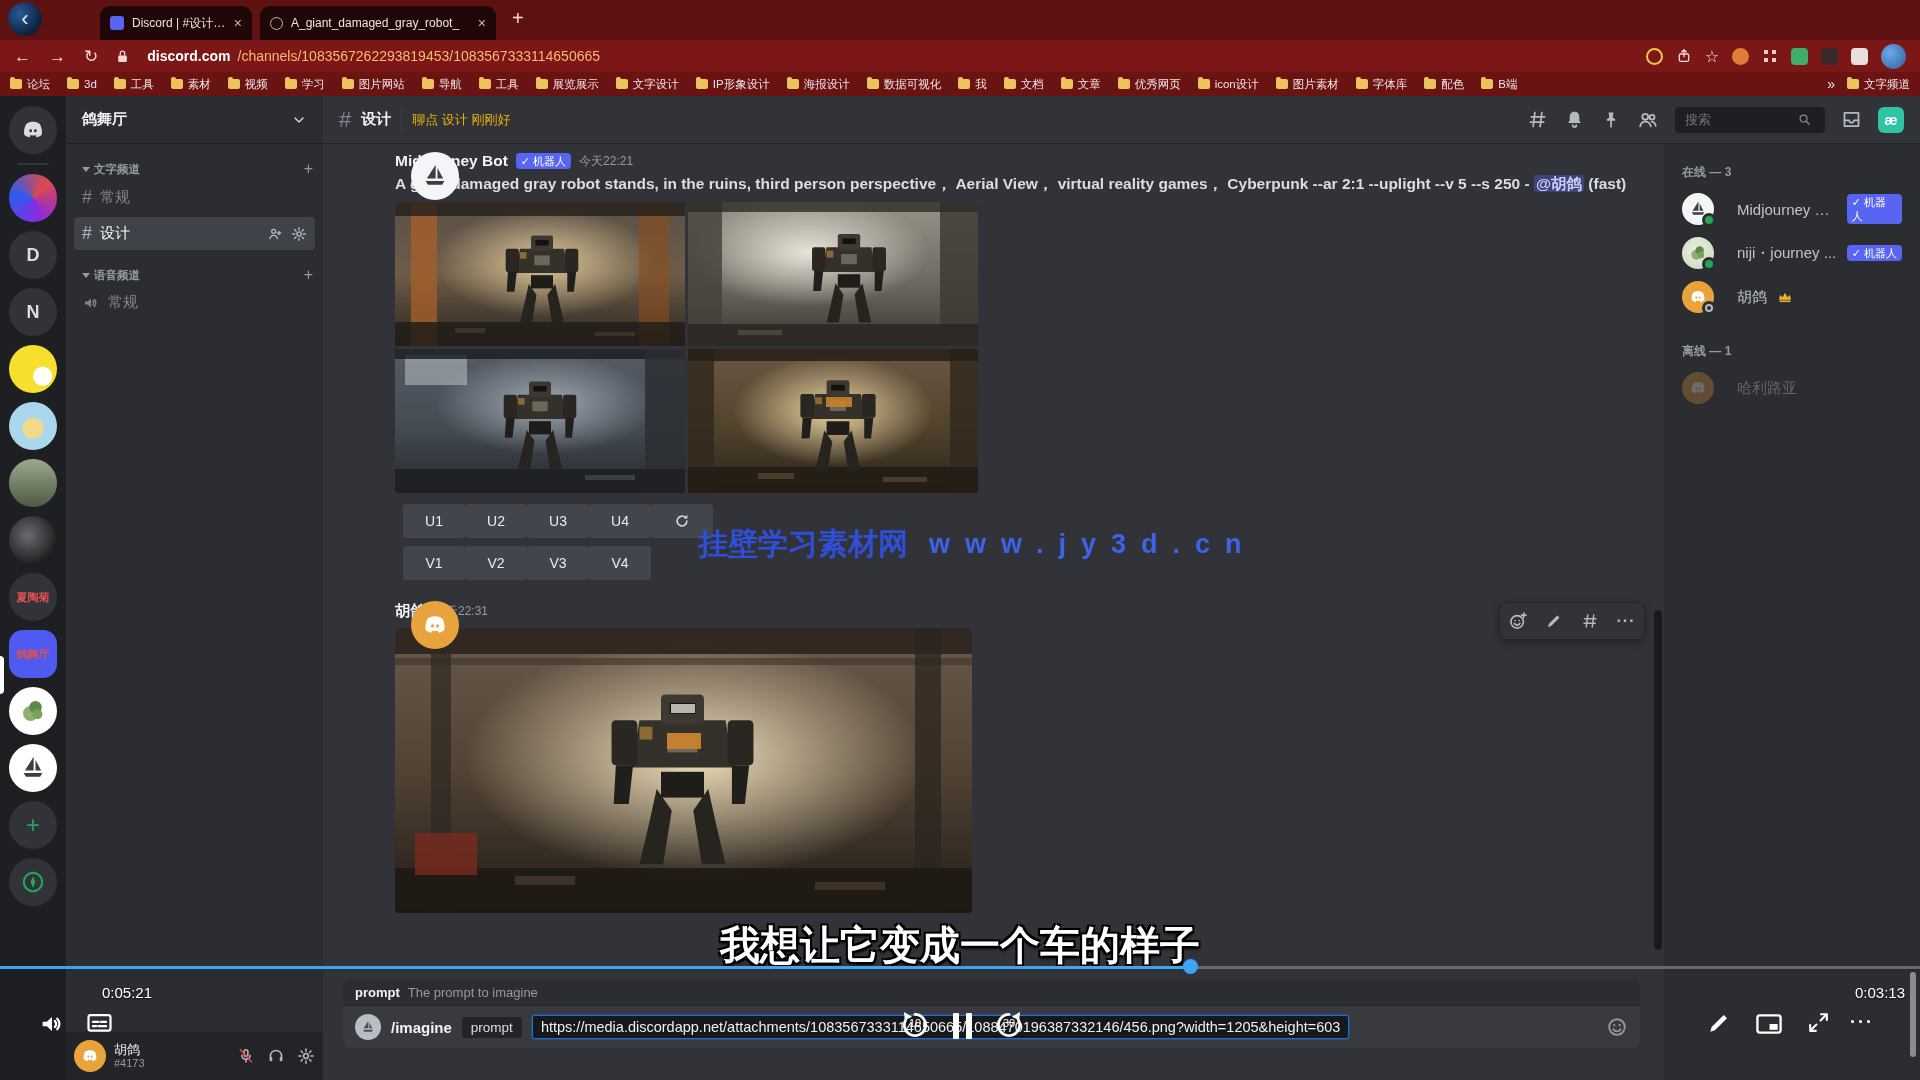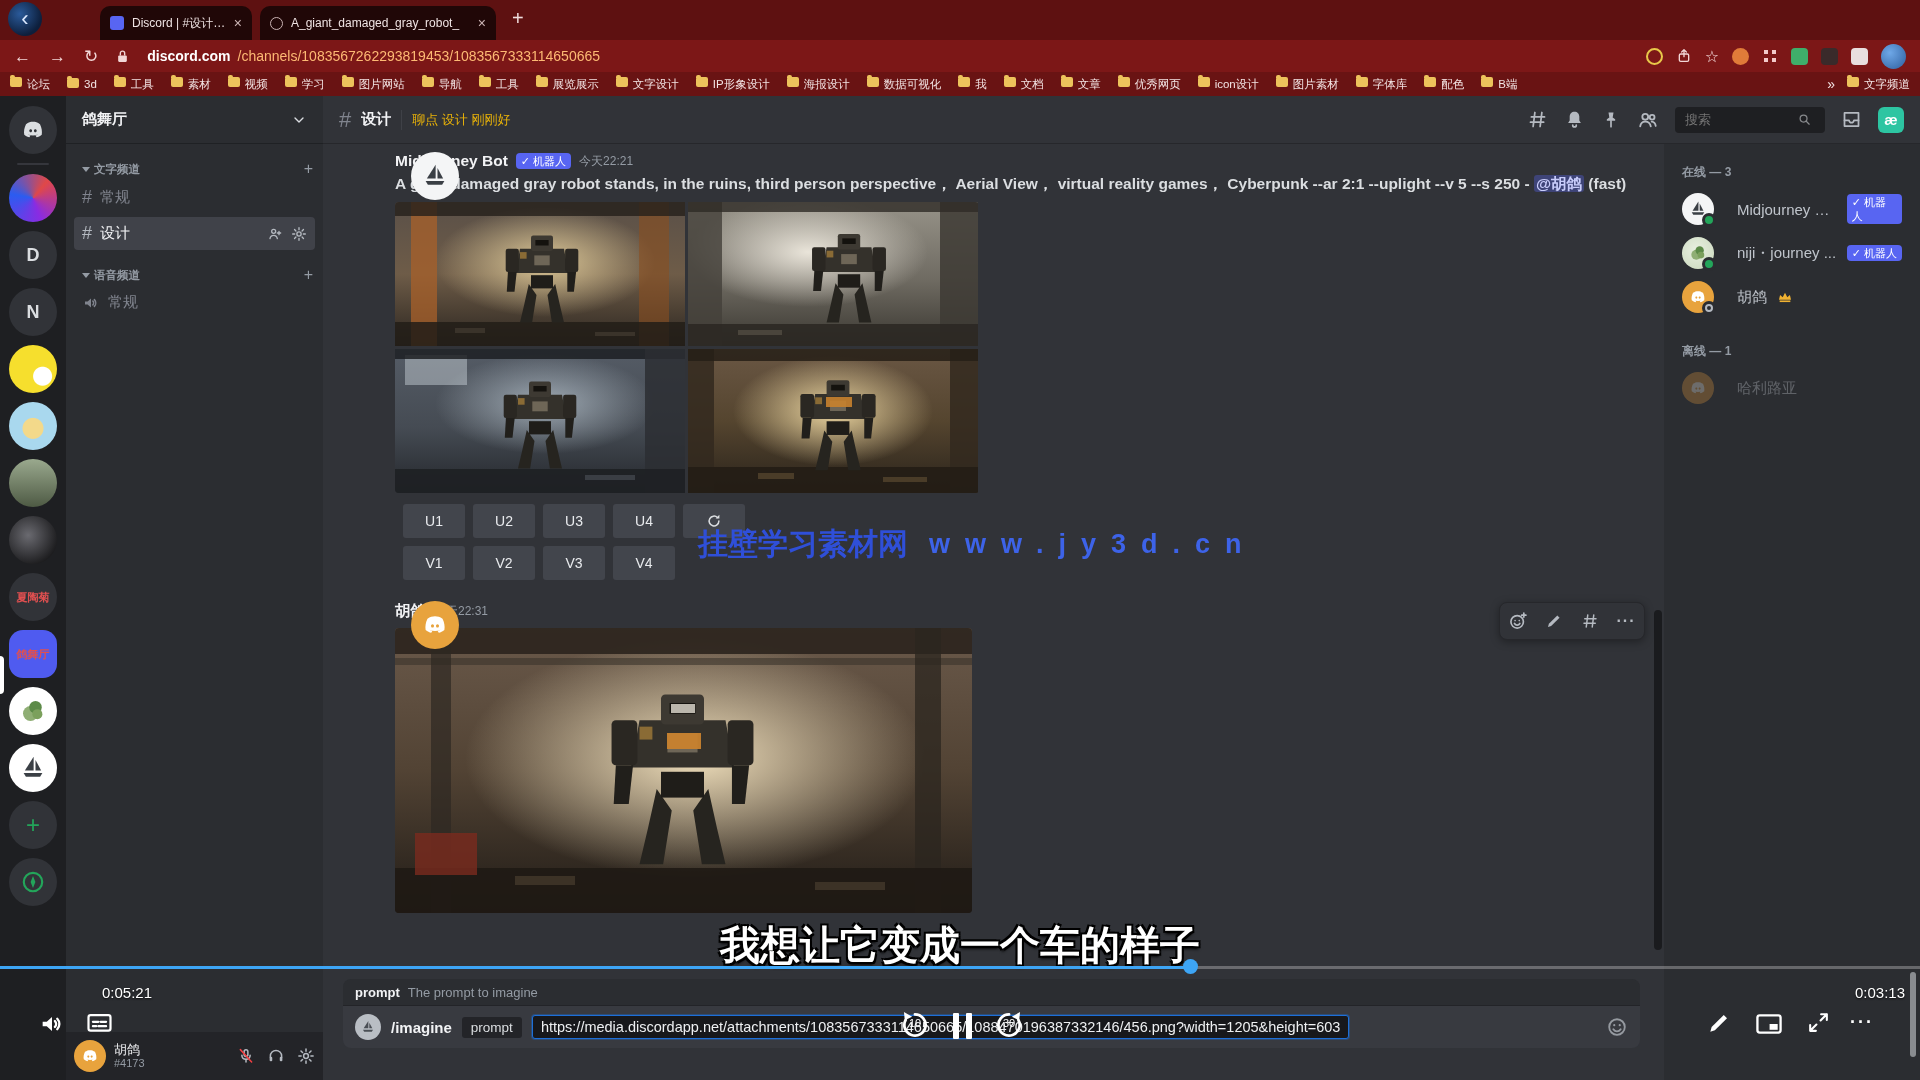--- a/index.html
+++ b/index.html
@@ -31,21 +31,21 @@
       radial-gradient(circle 2.5px at 4px 4px,#f3caca 95%,transparent),
       radial-gradient(circle 2.5px at 12px 4px,#f3caca 95%,transparent),
       radial-gradient(circle 2.5px at 4px 12px,#f3caca 95%,transparent),
       radial-gradient(circle 2.5px at 12px 12px,#f3caca 95%,transparent);}
   .tb-green{width:17px;height:17px;border-radius:4px;background:#3fae6a;}
   .tb-dark{width:17px;height:17px;border-radius:4px;background:#3a2a2a;}
   .tb-light{width:17px;height:17px;border-radius:4px;background:#e9dede;}
   .tb-avatar{width:25px;height:25px;border-radius:50%;background:radial-gradient(circle at 35% 35%,#6fa8e8,#2d5f9e);}
   #bookmarks{position:absolute;top:72px;left:0;right:0;height:24px;background:#691313;display:flex;align-items:center;
       padding:0 10px;box-sizing:border-box;gap:17px;color:#f3e4e4;font-size:11.5px;white-space:nowrap;overflow:hidden;}
-  .bm{display:flex;gap:5px;flex:none;}
+  .bm{display:flex;align-items:center;gap:5px;flex:none;}
   .bm-ico{width:12px;height:10px;background:#edc35c;border-radius:2px 2px 2px 2px;position:relative;flex:none;}
   .bm-ico::before{content:"";position:absolute;top:-2px;left:0;width:5px;height:3px;background:#edc35c;border-radius:2px 2px 0 0;}
   #bm-right{margin-left:auto;display:flex;align-items:center;gap:12px;flex:none;}
   
   #discord{position:absolute;top:96px;left:0;right:0;bottom:0;background:#313338;}
   #rail{position:absolute;top:0;bottom:0;left:0;width:66px;background:#1e1f22;display:flex;flex-direction:column;
       align-items:center;padding-top:10px;gap:9px;}
   .rail-it{width:48px;height:48px;border-radius:50%;flex:none;display:flex;align-items:center;justify-content:center;
       font-size:18px;color:#dbdee1;background:#313338;overflow:hidden;}
   .rail-sep{width:32px;height:2px;background:#35363c;border-radius:1px;flex:none;}
@@ -95,21 +95,21 @@
   .av-orange{background:#e8a33d;}
   .mhead{display:flex;align-items:center;gap:8px;}
   .mname{color:#f2f3f5;font-weight:600;font-size:15.5px;}
   .botbadge{background:#5865f2;color:#fff;font-size:11px;border-radius:4px;padding:1px 5px;line-height:14px;}
   .mtime{color:#949ba4;font-size:12px;}
   .mtext{margin-top:3px;color:#dbdee1;font-size:15.5px;font-weight:700;line-height:1.38;max-width:1250px;}
   .mention{background:rgba(88,101,242,.35);color:#c9cdfb;border-radius:3px;padding:0 2px;}
   .imgrid{margin-top:8px;width:584px;display:grid;grid-template-columns:290px 290px;grid-template-rows:144px 144px;
       gap:3px;border-radius:4px;overflow:hidden;}
   .bigimg{margin-top:6px;width:577px;height:285px;border-radius:4px;overflow:hidden;}
-  .btnrow{margin-top:11px;margin-left:8px;display:flex;gap:8px;}
+  .btnrow{margin-top:11px;margin-left:8px;display:flex;gap:0;}
   .btnrow + .btnrow{margin-top:8px;}
   .dbtn{width:62px;height:34px;border-radius:3px;background:#42454c;color:#e9ebee;font-size:14px;border:none;
       display:flex;align-items:center;justify-content:center;font-family:"Liberation Sans",sans-serif;}
   #msg2{margin-top:17px;position:relative;}
   #hover-toolbar{position:absolute;left:1176px;top:458px;background:#313338;border:1px solid #26272b;border-radius:8px;
       display:flex;box-shadow:0 2px 8px rgba(0,0,0,.35);z-index:12;}
   .ht-cell{width:36px;height:36px;display:flex;align-items:center;justify-content:center;color:#b5bac1;}
   .ht-more{font-size:16px;font-weight:bold;letter-spacing:1px;color:#b5bac1;}
   #chat-scroll{position:absolute;right:2px;top:466px;width:8px;height:340px;background:#1a1b1e;border-radius:4px;}
   

